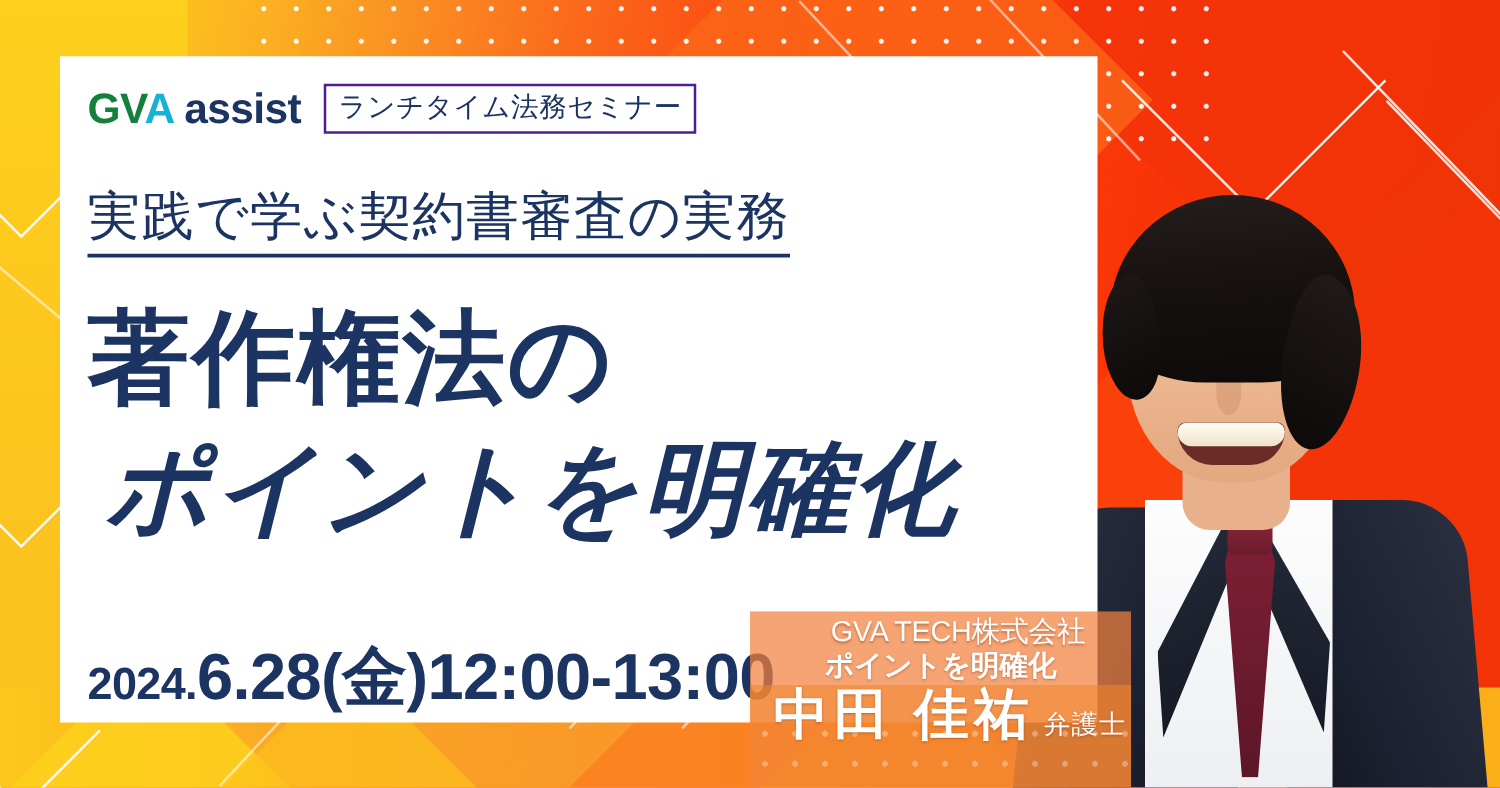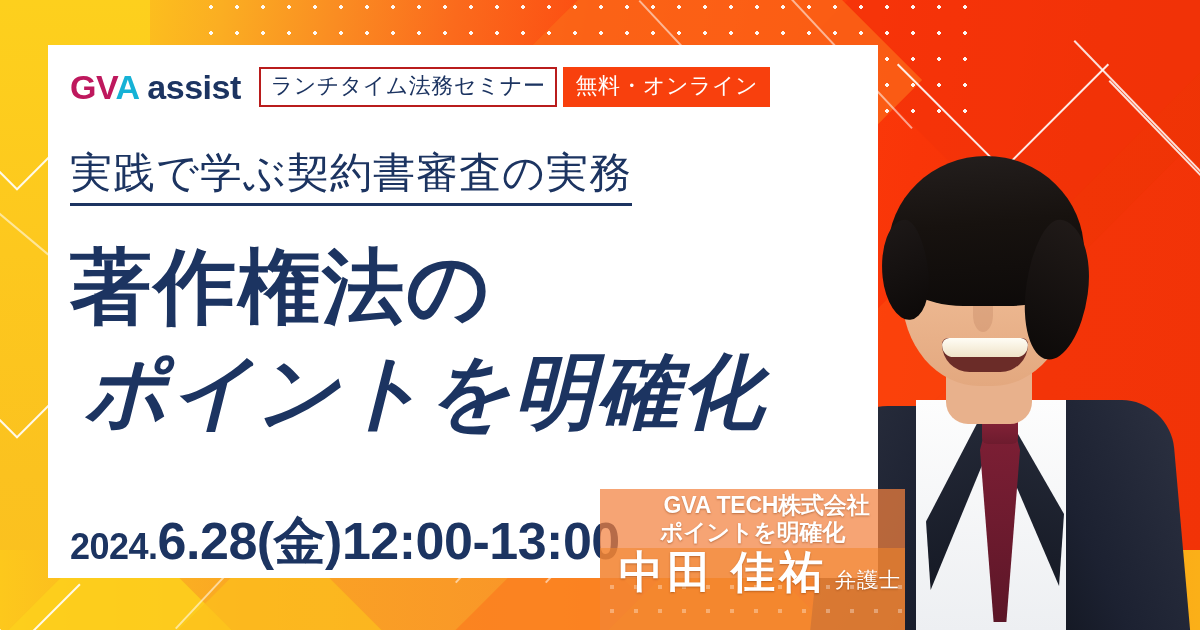--- a/index.html
+++ b/index.html
@@ -115,24 +115,24 @@
 
   
   #card{
     position:absolute; left:48px; top:45px; width:830px; height:533px;
     background:#FFFFFF;
   }
 
   
   .hdr{ position:absolute; left:22px; top:22px; display:flex; align-items:center; gap:18px; }
   .logo{ font-size:34px; font-weight:700; letter-spacing:-.5px; line-height:1; white-space:nowrap; }
-  .logo .gv{ color:#be185d; } .logo .a{ color:#16B2D6; } .logo .as{ color:#1C3461; font-weight:700; }
+  .logo .gv{ color:#15803d; } .logo .a{ color:#16B2D6; } .logo .as{ color:#1C3461; font-weight:700; }
   .badges{ display:flex; align-items:stretch; }
   .badge-a{
-    border:2px solid #b91c1c; color:#1C3461; background:#fff;
+    border:2px solid #4c1d95; color:#1C3461; background:#fff;
     font-size:22px; font-weight:500; padding:3px 10px 5px; line-height:1.25;
     letter-spacing:.5px; white-space:nowrap;
   }
   .badge-b{
     background:#F8400D; color:#fff; border:2px solid #F8400D;
     font-size:22px; font-weight:500; padding:3px 10px 5px; line-height:1.25;
     letter-spacing:.5px; white-space:nowrap; margin-left:6px;
   }
 
   
@@ -168,21 +168,21 @@
   }
   .sp-top{ position:absolute; left:0; top:0; width:305px; height:59px;
            background:rgba(243,129,62,.72); }
   .sp-bot{ position:absolute; left:0; top:59px; width:305px; height:82px;
            background:rgba(243,132,50,.88); }
   .sp-dots{ position:absolute; left:0; top:86px; width:305px; height:55px;
             background-image:radial-gradient(circle, rgba(255,255,255,.32) 2.2px, transparent 2.4px);
             background-size:24px 24px; }
   .sp-txt{ position:absolute; left:0; top:0; width:305px; text-align:center;
            color:#fff; text-shadow:0 1px 2px rgba(120,50,10,.45); }
-  .sp-company{ font-size:23px; font-weight:700; line-height:1.18; margin-top:3px; letter-spacing:-.2px;margin-left:28px; }
+  .sp-company{ font-size:23px; font-weight:400; line-height:1.18; margin-top:3px; letter-spacing:-.2px;margin-left:28px; }
   .sp-role{ font-size:23px; font-weight:700; line-height:1.18; letter-spacing:-.2px; }
   .sp-nameline{ display:flex; align-items:baseline; justify-content:center; gap:8px; margin-top:2px; }
   .sp-name{ font-size:44px; font-weight:700; letter-spacing:4px; line-height:1.1;margin-left:15px; }
   .sp-qual{ font-size:21px; font-weight:400; letter-spacing:1px; }
 </style>
 </head>
 <body>
 
 <div id="bg">
   <div class="bg-base"></div>
@@ -244,21 +244,20 @@
   <div class="p-hair3"></div>
 </div>
 
 <div id="card">
 
   <div class="hdr">
     <div class="logo"><span class="gv">GV</span><span class="a">A</span><span class="as"> assist</span></div>
 
     <div class="badges">
       <div class="badge-a">ランチタイム法務セミナー</div>
-      <div class="badge-b">無料・オンライン</div>
     </div>
   </div>
 
   <div class="subtitle">実践で学ぶ契約書審査の実務</div>
 
   <div class="title">
     <div>著作権法の</div>
     <div class="l2">ポイントを明確化</div>
   </div>
 

